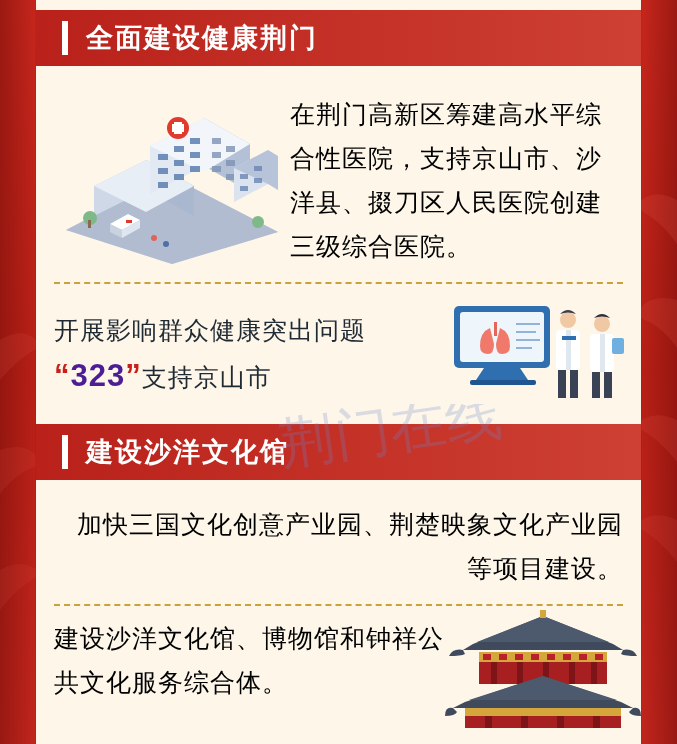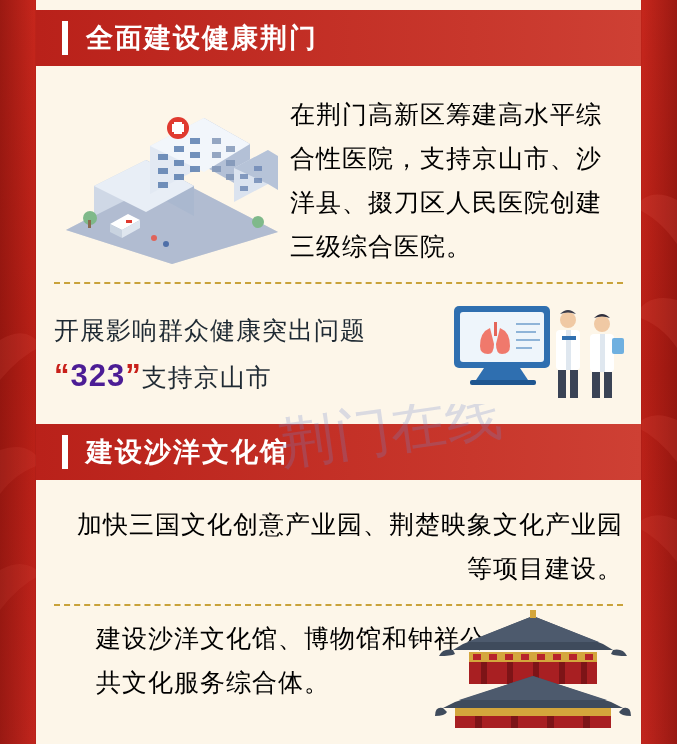--- a/index.html
+++ b/index.html
@@ -92,22 +92,21 @@
     color: #ffffff;
     font-size: 27px;
     font-weight: bold;
     letter-spacing: 2px;
     white-space: nowrap;
   }
 
   
   .block {
     position: relative;
-    padding: 0 28px;
-    margin-left: 32px;
+    padding: 0 18px;
   }
   .para {
     color: #000000;
     font-size: 25px;
     line-height: 44px;
     letter-spacing: 1px;
   }
 
   
   .row-hospital {

